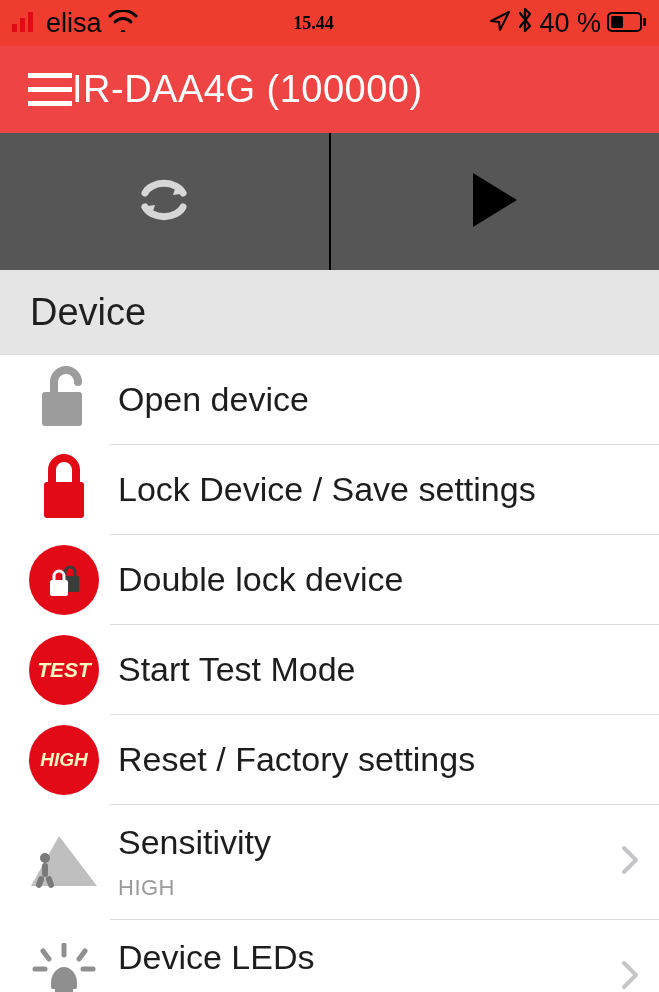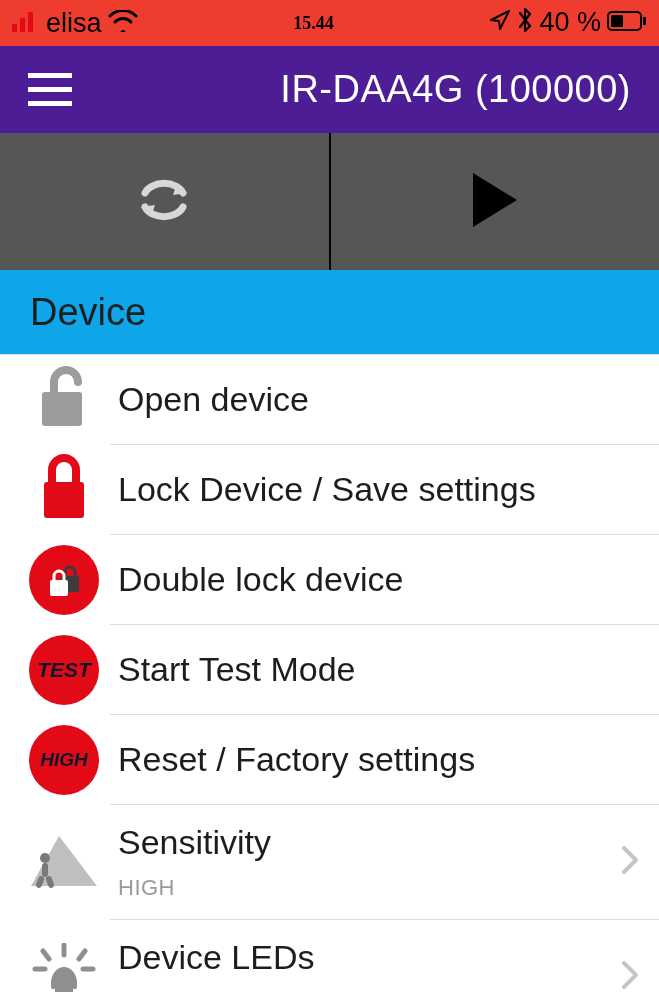--- a/index.html
+++ b/index.html
@@ -9,30 +9,30 @@
   .status-bar {
     background: #ee3d2f;
     height: 46px;
     display: flex;
     align-items: center;
     justify-content: space-between;
     padding: 0 12px;
     font-size: 26px;
     color: #000;
   }
-  .status-left, .status-right { display: flex; gap: 6px; }
+  .status-left, .status-right { display: flex; align-items: center; gap: 6px; }
   .status-center { font-weight: 600; font-size: 18px; font-family: Liberation Serif, serif; }
 
   
   .header {
-    background: #4c1d95;
+    background: #ef4444;
     height: 87px;
     display: flex;
     align-items: center;
-    justify-content: space-between;
+    justify-content: flex-start;
     padding: 0 28px;
     color: #fff;
   }
   .hamburger { display: flex; flex-direction: column; gap: 9px; cursor: pointer; }
   .hamburger span { display: block; width: 44px; height: 5px; background: #fff; }
   .header-title { font-size: 38px; color: #fff; letter-spacing: 0.5px; }
 
   
   .action-bar {
     display: flex;
@@ -44,21 +44,21 @@
     display: flex;
     align-items: center;
     justify-content: center;
     background: #565656;
     cursor: pointer;
   }
   .action-btn + .action-btn { border-left: 2px solid #000; }
 
   
   .section-header {
-    background: #0ea5e9;
+    background: #e5e5e5;
     height: 85px;
     display: flex;
     align-items: center;
     padding-left: 30px;
     font-size: 38px;
     font-weight: 500;
     color: #1f1f1f;
     border-bottom: 1px solid #dedede;
   }
 
@@ -101,21 +101,21 @@
   }
 
   .round-icon {
     width: 70px;
     height: 70px;
     border-radius: 50%;
     background: #e30a18;
     display: flex;
     align-items: center;
     justify-content: center;
-    color: #0f172a;
+    color: #fef9c3;
     font-weight: 700;
     font-style: italic;
     font-size: 21px;
   }
   .round-icon.reset { font-size: 19px; }
 </style>
 </head>
 <body>
 
 <div class="status-bar">

